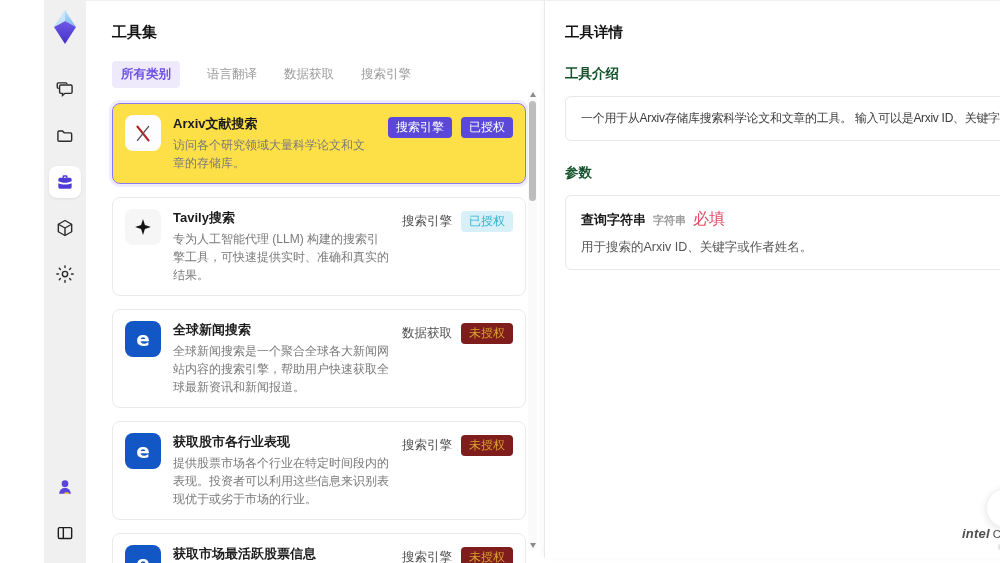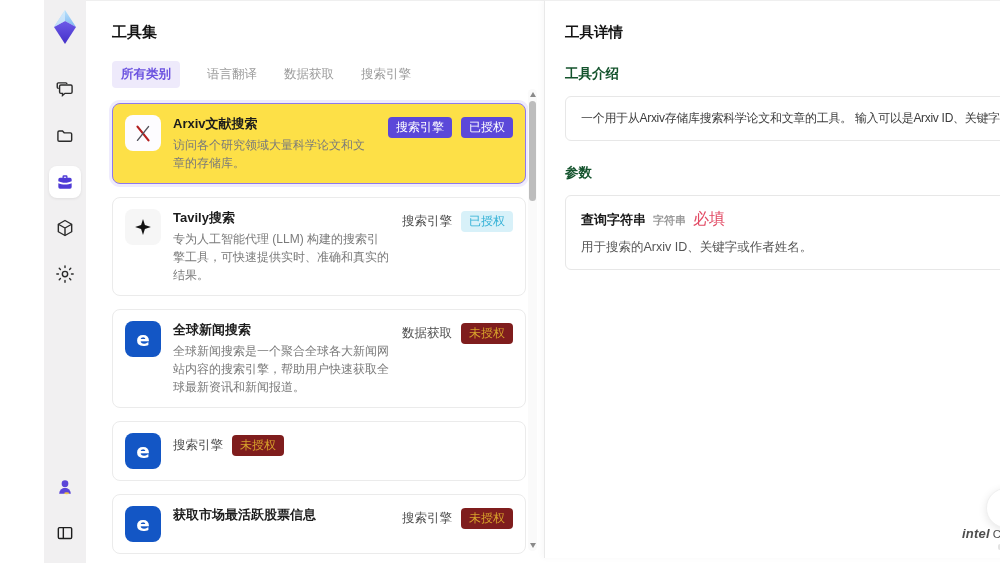--- a/index.html
+++ b/index.html
@@ -220,20 +220,24 @@
         <div class="card-badges">
           <span class="cat-text">数据获取</span>
           <span class="pill pill-yellow">未授权</span>
         </div>
       </div>
 
       <div class="card">
         <div class="tool-icon blue">
           <span class="glyph-e">e</span>
         </div>
+        <div class="card-body">
+          <div class="card-title">获取股市各行业表现</div>
+          <div class="card-desc">提供股票市场各个行业在特定时间段内的表现。投资者可以利用这些信息来识别表现优于或劣于市场的行业。</div>
+        </div>
         <div class="card-badges">
           <span class="cat-text">搜索引擎</span>
           <span class="pill pill-yellow">未授权</span>
         </div>
       </div>
 
       <div class="card">
         <div class="tool-icon blue">
           <span class="glyph-e">e</span>
         </div>

